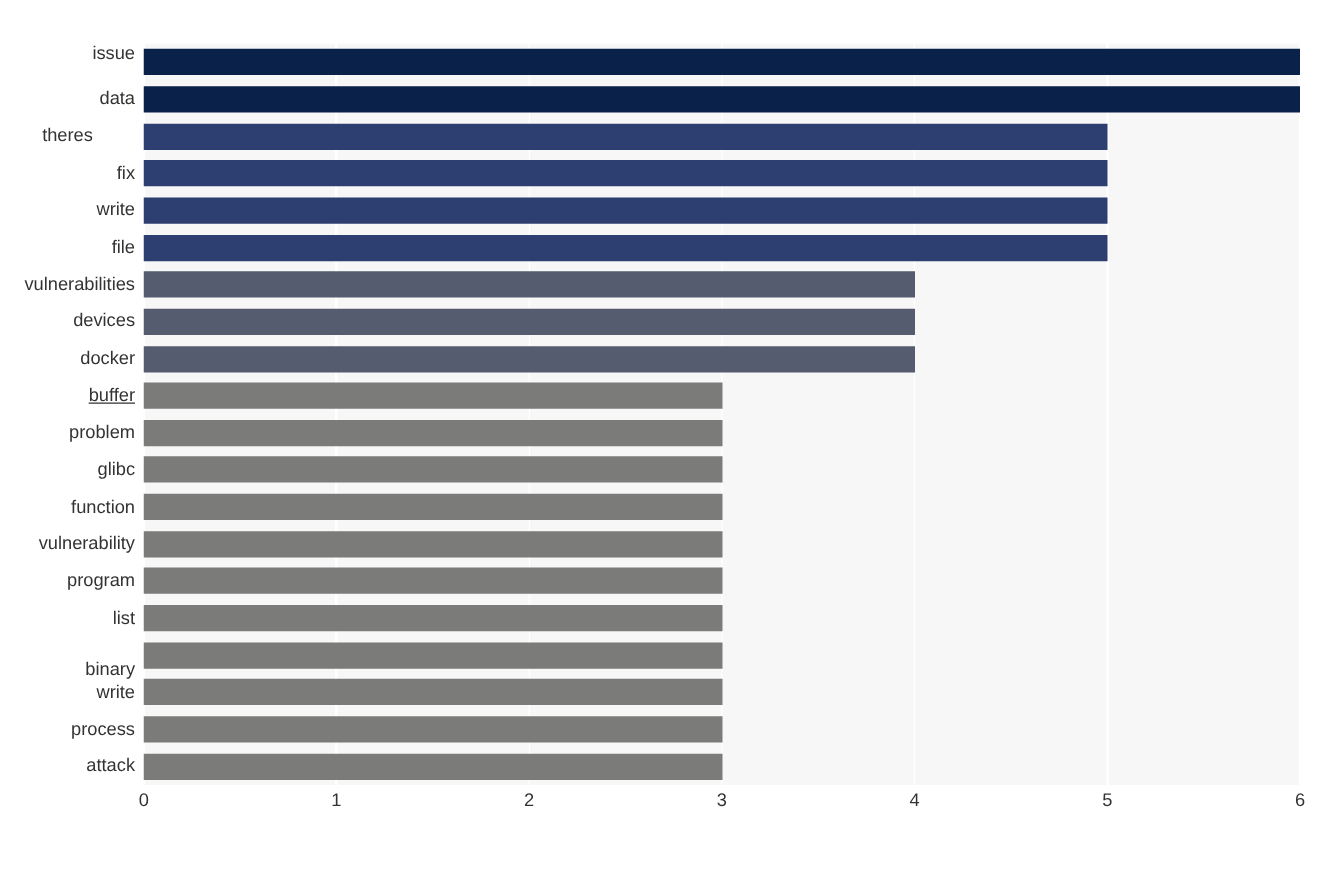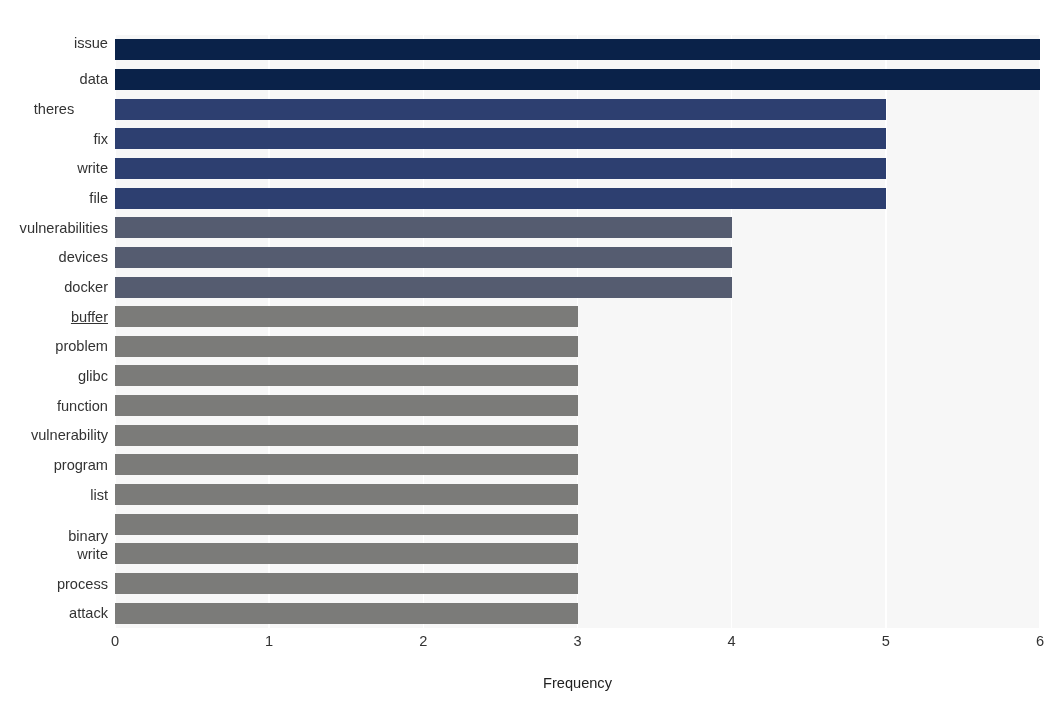--- a/index.html
+++ b/index.html
@@ -183,15 +183,14 @@
   <div id="x-tick-labels">
       <div class="x-tick-label" style="left: 0px;">0</div>
       <div class="x-tick-label" style="left: 154.167px;">1</div>
       <div class="x-tick-label" style="left: 308.333px;">2</div>
       <div class="x-tick-label" style="left: 462.5px;">3</div>
       <div class="x-tick-label" style="left: 616.667px;">4</div>
       <div class="x-tick-label" style="left: 770.833px;">5</div>
       <div class="x-tick-label" style="left: 925px;">6</div>
     </div>
 
-  <div id="x-axis-title">Frequency</div>
 
 </div>
 
 </body></html>

